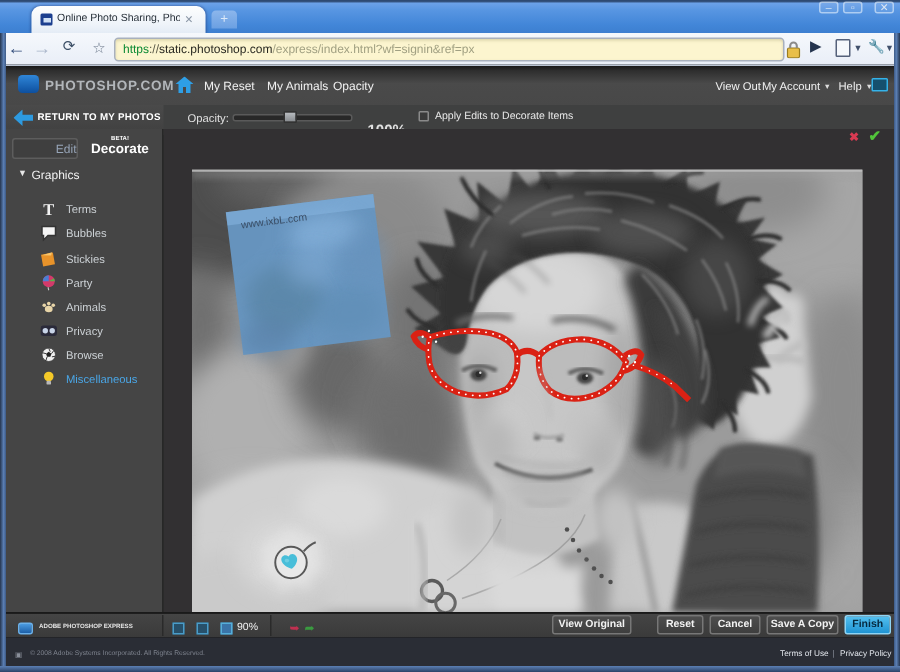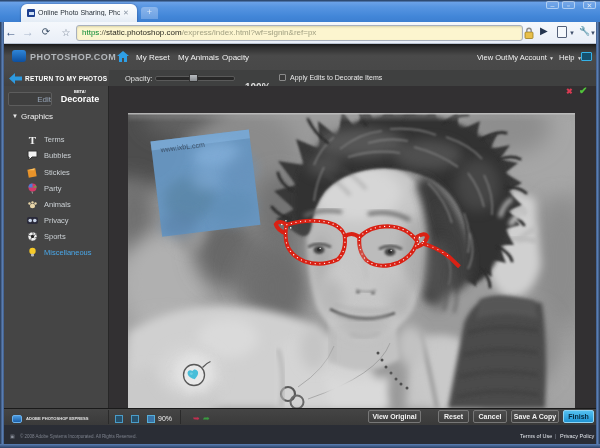--- a/index.html
+++ b/index.html
@@ -142,21 +142,21 @@
         <rect x="0" y="2" width="11" height="7" rx="2" fill="#2a2a3a"></rect>
         <circle cx="3.2" cy="5.5" r="1.8" fill="#c8d4e8"></circle>
         <circle cx="7.8" cy="5.5" r="1.8" fill="#c8d4e8"></circle>
       </svg>
 <div class="abs sideitem" style="top:216px">Privacy</div>
 <svg class="abs sideicon" style="top:231px" viewBox="0 0 11 11">
         <circle cx="5.5" cy="5.5" r="4.5" fill="#f0f0f0" stroke="#444" stroke-width=".6"></circle>
         <path d="M5.5 3.5l1.8 1.3-.7 2.1H4.4l-.7-2.1z" fill="#222"></path>
         <path d="M5.5 1.2l1 2.3M8.8 2.8L7.3 4.8M9.8 6.5L7.6 6.9M3.5 9.6l.9-2.7M1.5 4.2l2.2.6" stroke="#222" stroke-width=".6" fill="none"></path>
       </svg>
-<div class="abs sideitem" style="top:232px">Sports</div>
+<div class="abs sideitem" style="top:232px">Browse</div>
 <svg class="abs sideicon" style="top:247px" viewBox="0 0 11 11">
         <circle cx="5.5" cy="4" r="3.2" fill="#f5c928"></circle>
         <rect x="4" y="6.8" width="3" height="2.6" rx=".8" fill="#b8b8b8"></rect>
       </svg>
 <div class="abs sideitem" style="top:248px;color:#4aa7e8">Miscellaneous</div>
 </div>
 
 <div id="photo" class="abs" style="left:128px;top:113px;width:447px;height:295px;background:#9a9a9a;overflow:hidden">
 <svg width="447" height="295" viewBox="0 0 447 295">
 <defs>

